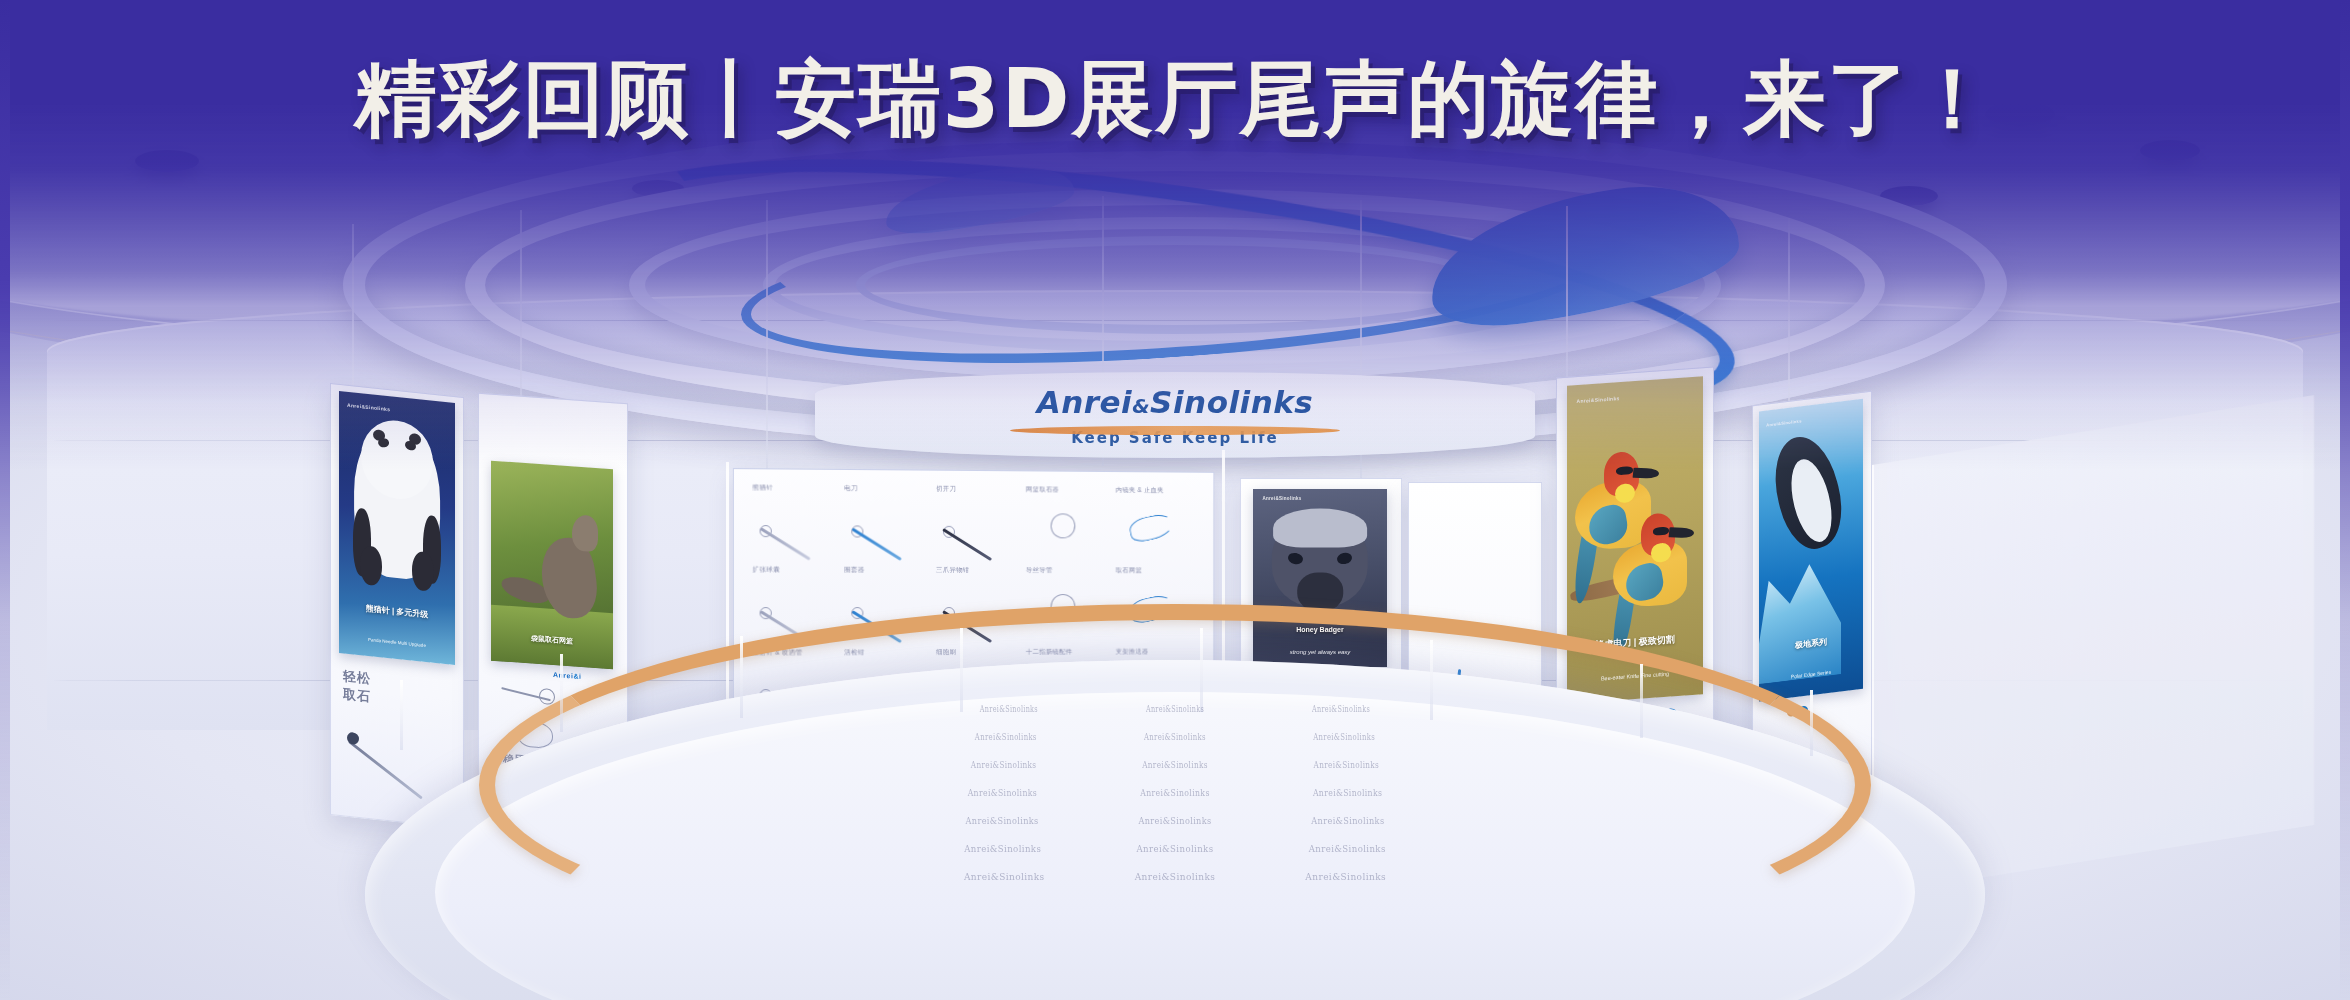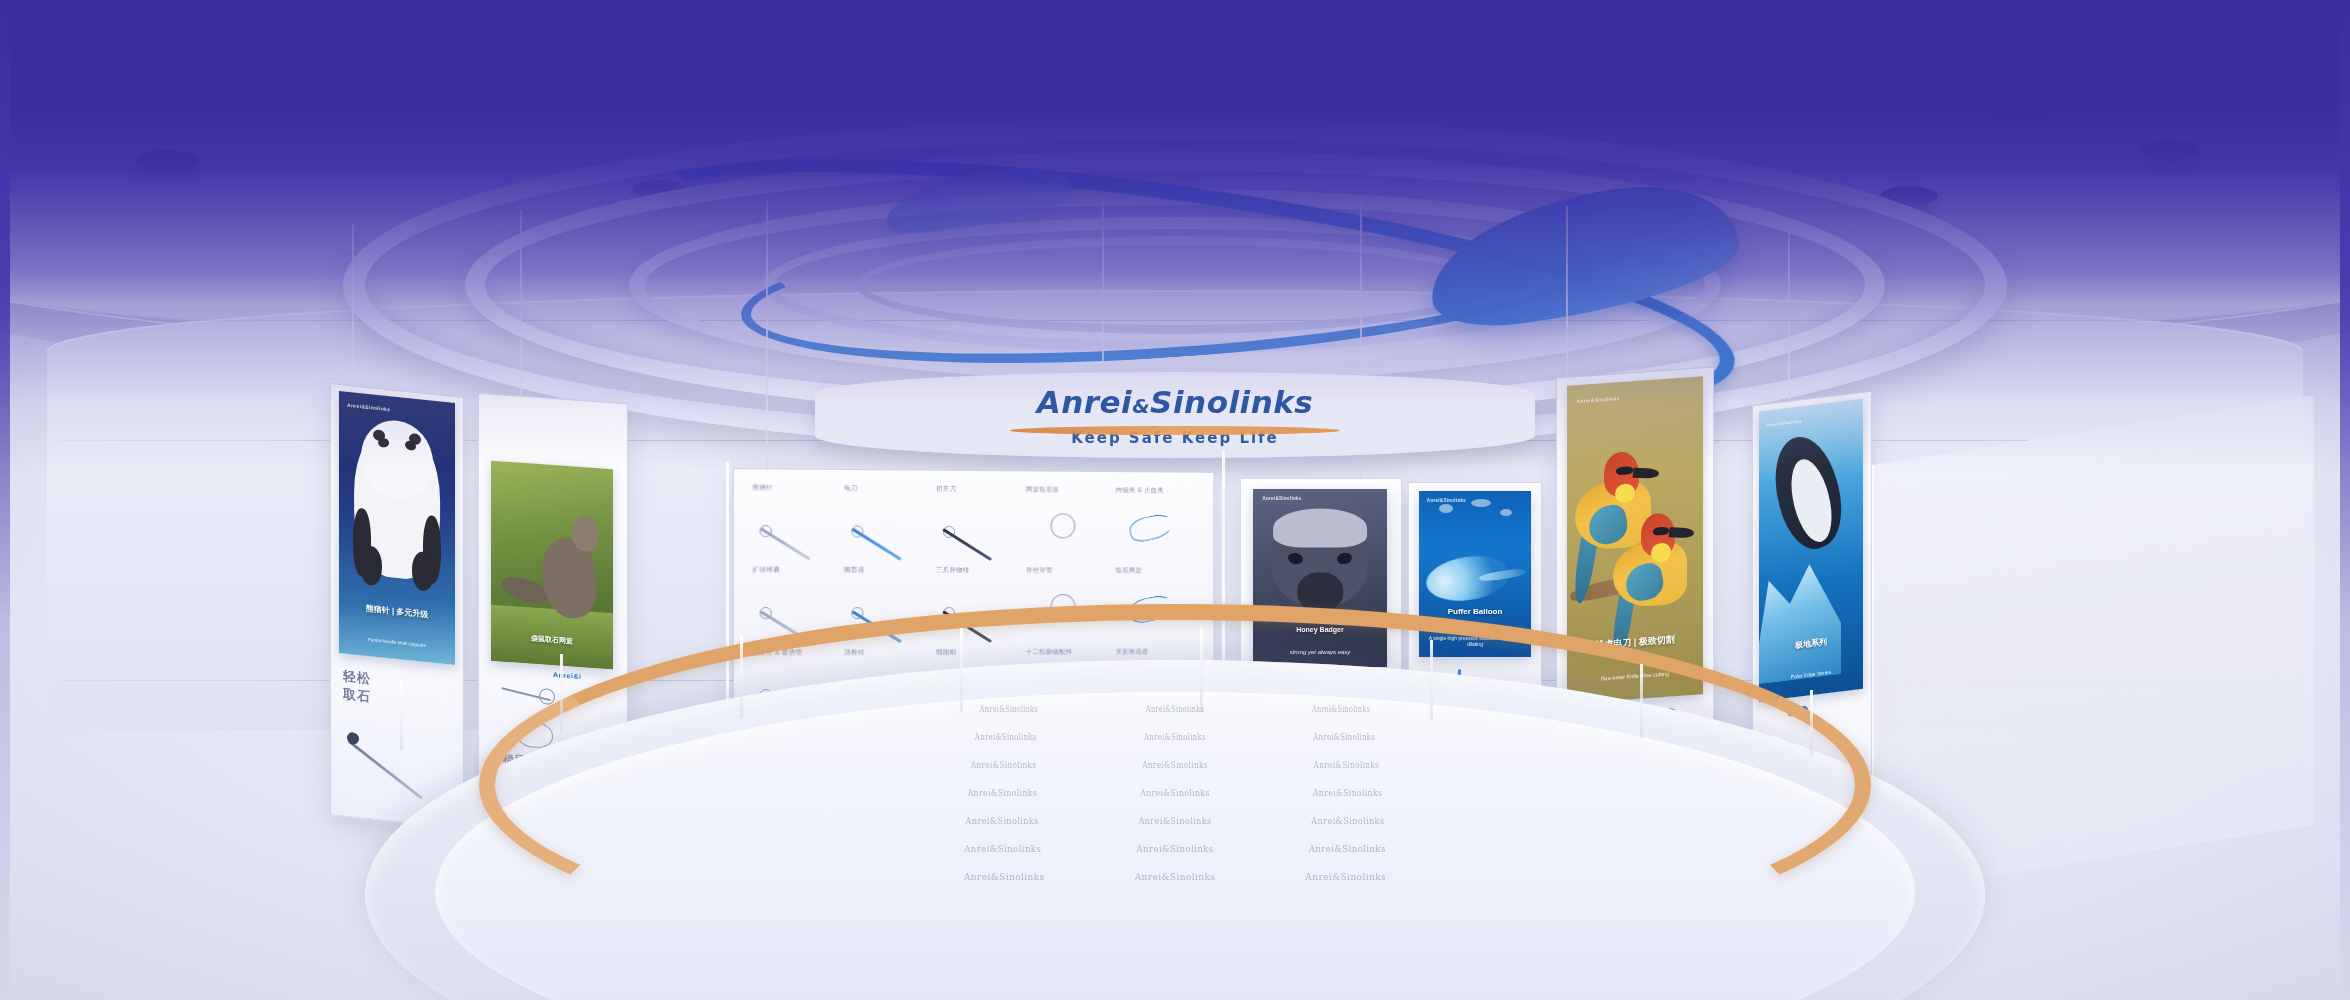--- a/index.html
+++ b/index.html
@@ -529,30 +529,20 @@
         <div style="position:absolute;left:8px;top:8px;width:3px;height:72px;background:linear-gradient(180deg,#8d94ae,#c6ccdd);"></div>
         <div style="position:absolute;left:26px;top:24px;width:3px;height:56px;background:linear-gradient(180deg,#8d94ae,#c6ccdd);"></div>
         <div style="position:absolute;left:2px;top:0px;width:16px;height:12px;border-left:2px solid #555c76;border-top:2px solid #555c76;transform:rotate(22deg);"></div>
         <div style="position:absolute;left:20px;top:16px;width:16px;height:12px;border-left:2px solid #555c76;border-top:2px solid #555c76;transform:rotate(-22deg);"></div>
       </div>
       <div class="cn cn-label" style="position:absolute;left:80px;top:228px;font-size:13px;white-space:pre-line;line-height:1.4;opacity:.65;">活检钳套
 无惧阻力</div>
     </div>
 
     <div class="panel" style="left:1408px;top:482px;width:132px;height:290px;">
-      <div class="poster p-balloon" style="left:10px;top:8px;width:112px;height:166px;">
-        <div class="pbrand" style="font-size:4.5px;">Anrei&amp;Sinolinks</div>
-        <div class="bub" style="left:18%;top:8%;width:14px;height:9px;"></div>
-        <div class="bub" style="left:46%;top:5%;width:20px;height:8px;"></div>
-        <div class="bub" style="left:72%;top:11%;width:12px;height:7px;"></div>
-        <div class="balloon-stem"></div>
-        <div class="balloon-shape"></div>
-        <div class="ptitle" style="font-size:8px;bottom:24%;">Puffer Balloon</div>
-        <div class="psub" style="font-size:5px;bottom:6%;">A single high pressure solution for reliable dilating</div>
-      </div>
       <div style="position:absolute;left:22px;top:186px;width:64px;height:92px;">
         <div style="position:absolute;left:22px;top:0;width:3px;height:86px;background:linear-gradient(180deg,#2b7fd0,#9cc5e8);border-radius:2px;transform:rotate(7deg);"></div>
         <div style="position:absolute;left:17px;top:18px;width:13px;height:22px;background:rgba(120,180,230,.5);border-radius:46%;"></div>
       </div>
       <div class="cn cn-label" style="position:absolute;left:78px;top:224px;font-size:11px;white-space:pre-line;line-height:1.4;opacity:.6;">三腔设计
 球囊扩张</div>
     </div>
 
     <div class="panel" style="left:1556px;top:372px;width:156px;height:500px;transform:skewY(-4deg);">
       <div class="poster p-birds" style="left:10px;top:8px;width:136px;height:318px;">
@@ -665,14 +655,17 @@
           <span class="pt-item">Anrei&amp;Sinolinks</span>
           <span class="pt-item">Anrei&amp;Sinolinks</span>
         </div>
       </div>
   </div>
 
   <div class="purple-wash"></div>
   <div class="edge-l"></div>
   <div class="edge-r"></div>
 
+  <div class="title-wrap">
+    <div class="title">精彩回顾丨安瑞3D展厅尾声的旋律，来了！</div>
+  </div>
 
 </div>
 
 </body></html>

